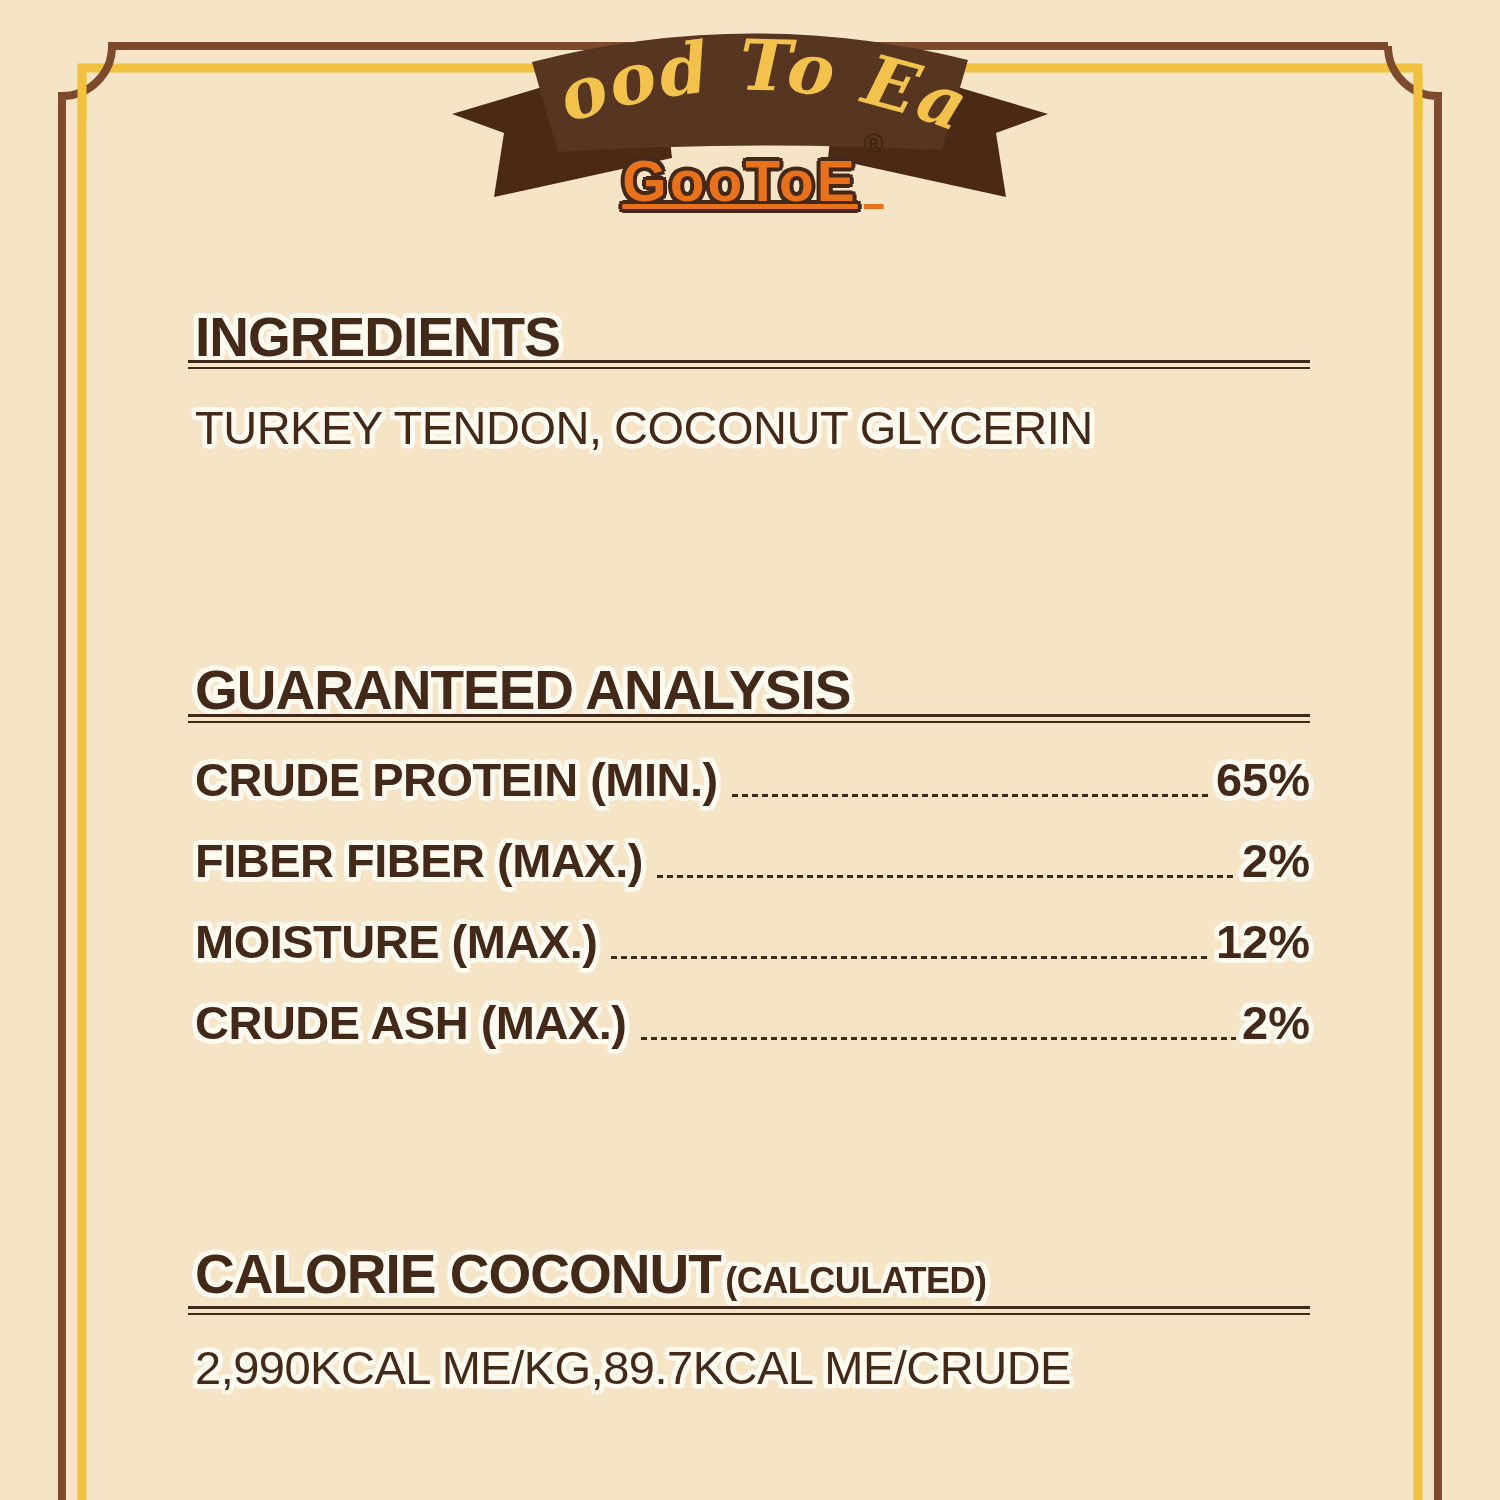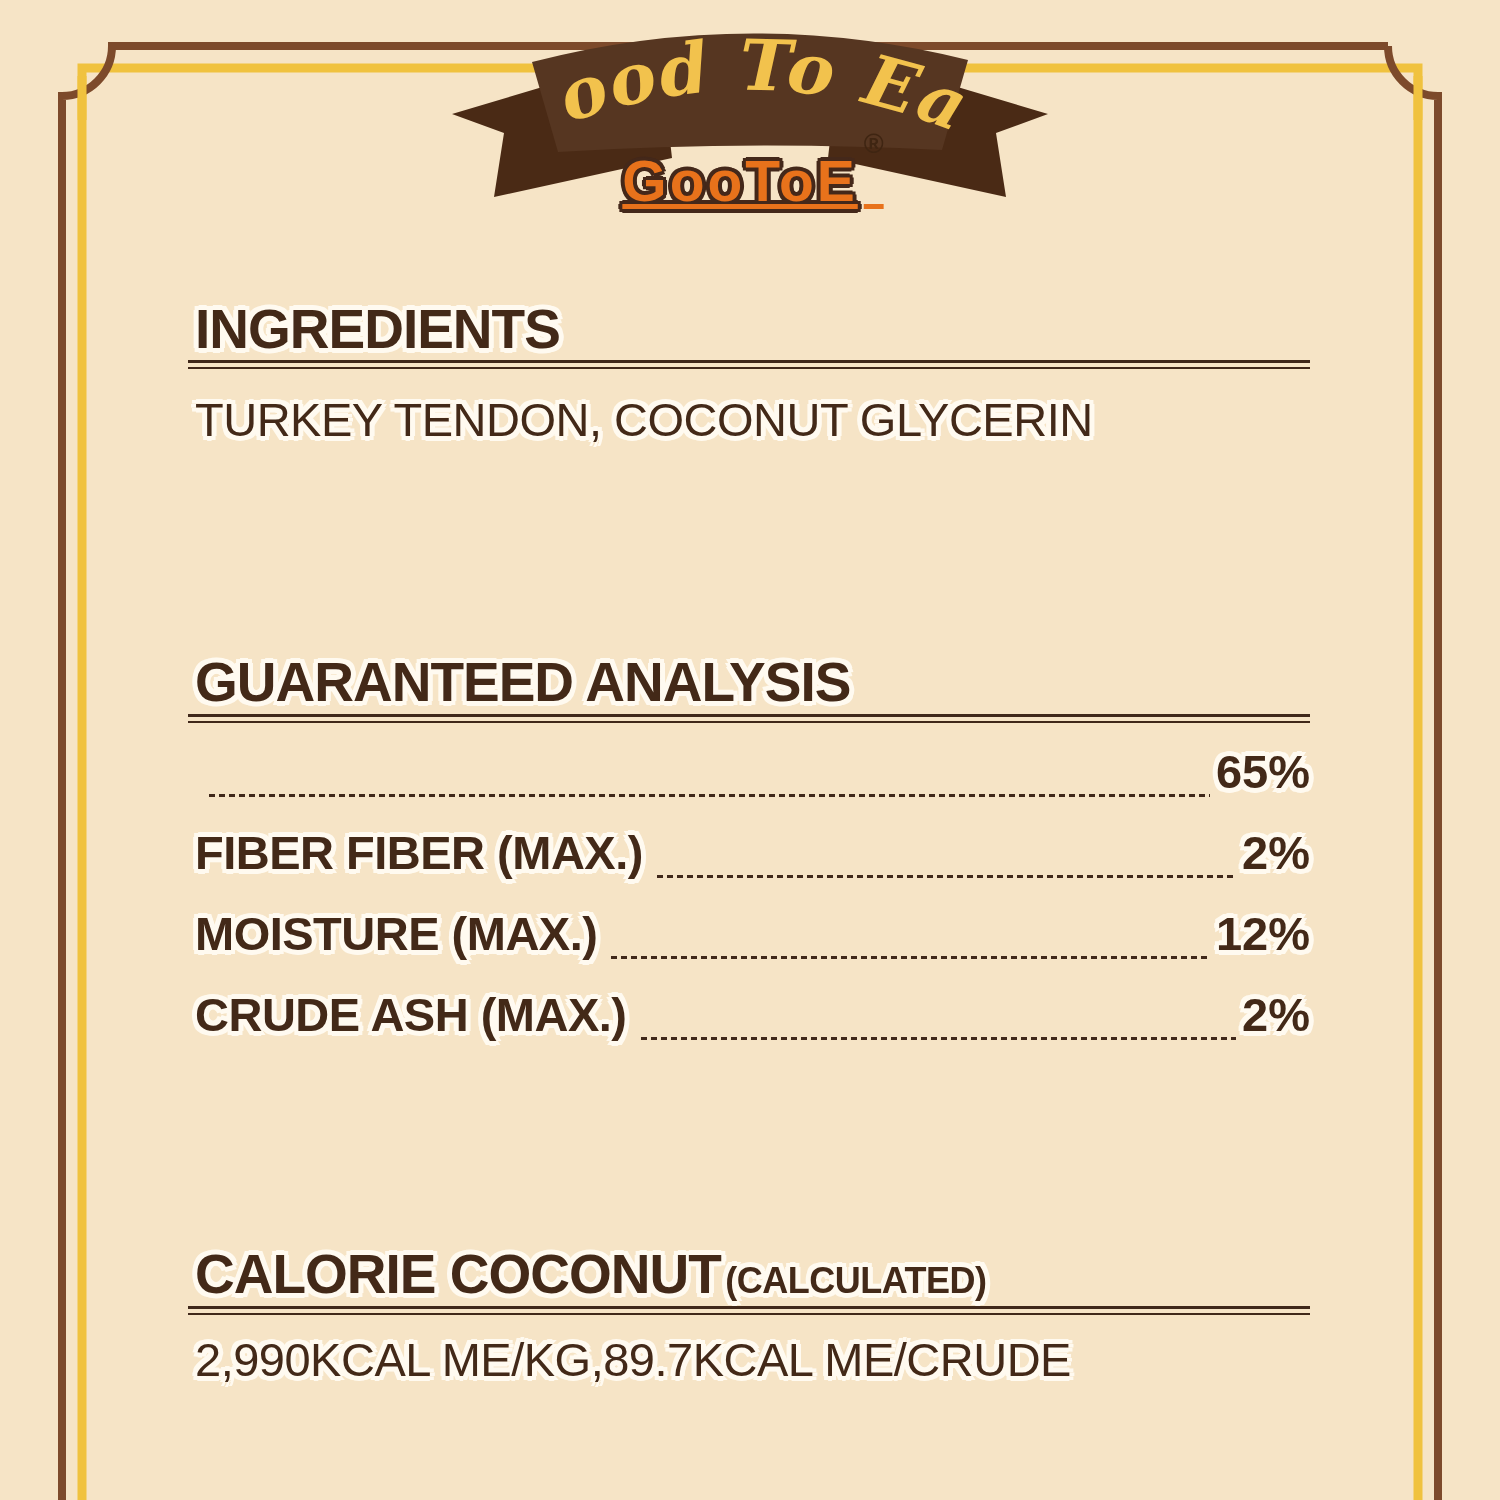--- a/index.html
+++ b/index.html
@@ -10,20 +10,21 @@
     color:#432918;
   }
   svg.art{position:absolute;left:0;top:0;z-index:1;}
   .txt{position:absolute;z-index:2;white-space:nowrap;}
   .outlined{
     text-shadow:
       -4px -4px 0 #fffaf0, 4px -4px 0 #fffaf0,
       -4px  4px 0 #fffaf0, 4px  4px 0 #fffaf0,
       -5px  0   0 #fffaf0, 5px  0   0 #fffaf0,
        0   -5px 0 #fffaf0, 0    5px 0 #fffaf0;
+    margin-top: 8px;
   }
   .h1{font-size:55px;font-weight:700;letter-spacing:-1px;}
   .body-line{font-size:47px;font-weight:400;letter-spacing:-0.5px;}
   .h-note{font-size:36px;font-weight:700;letter-spacing:-0.5px;}
   .rule{
     position:absolute;z-index:2;left:188px;width:1122px;height:4px;
     border-top:3px solid #40281a;border-bottom:2px solid #40281a;
   }
   #rows{position:absolute;z-index:2;left:195px;top:731px;width:1115px;}
   .row{display:flex;height:81px;line-height:81px;}
@@ -81,20 +82,21 @@
 
 <div class="txt h1 outlined" style="left:195px;top:297px;">INGREDIENTS</div>
 <div class="rule" style="top:360px;"></div>
 <div class="txt body-line outlined" style="left:195px;top:392px;">TURKEY TENDON, COCONUT GLYCERIN</div>
 
 <div class="txt h1 outlined" style="left:195px;top:650px;">GUARANTEED ANALYSIS</div>
 <div class="rule" style="top:714px;"></div>
 
 <div id="rows">
   <div class="row">
+    <span class="lbl outlined">CRUDE PROTEIN (MIN.)</span>
     <span class="leader"></span>
     <span class="val outlined">65%</span>
   </div>
   <div class="row">
     <span class="lbl outlined">FIBER FIBER (MAX.)</span>
     <span class="leader"></span>
     <span class="val outlined">2%</span>
   </div>
   <div class="row">
     <span class="lbl outlined">MOISTURE (MAX.)</span>

